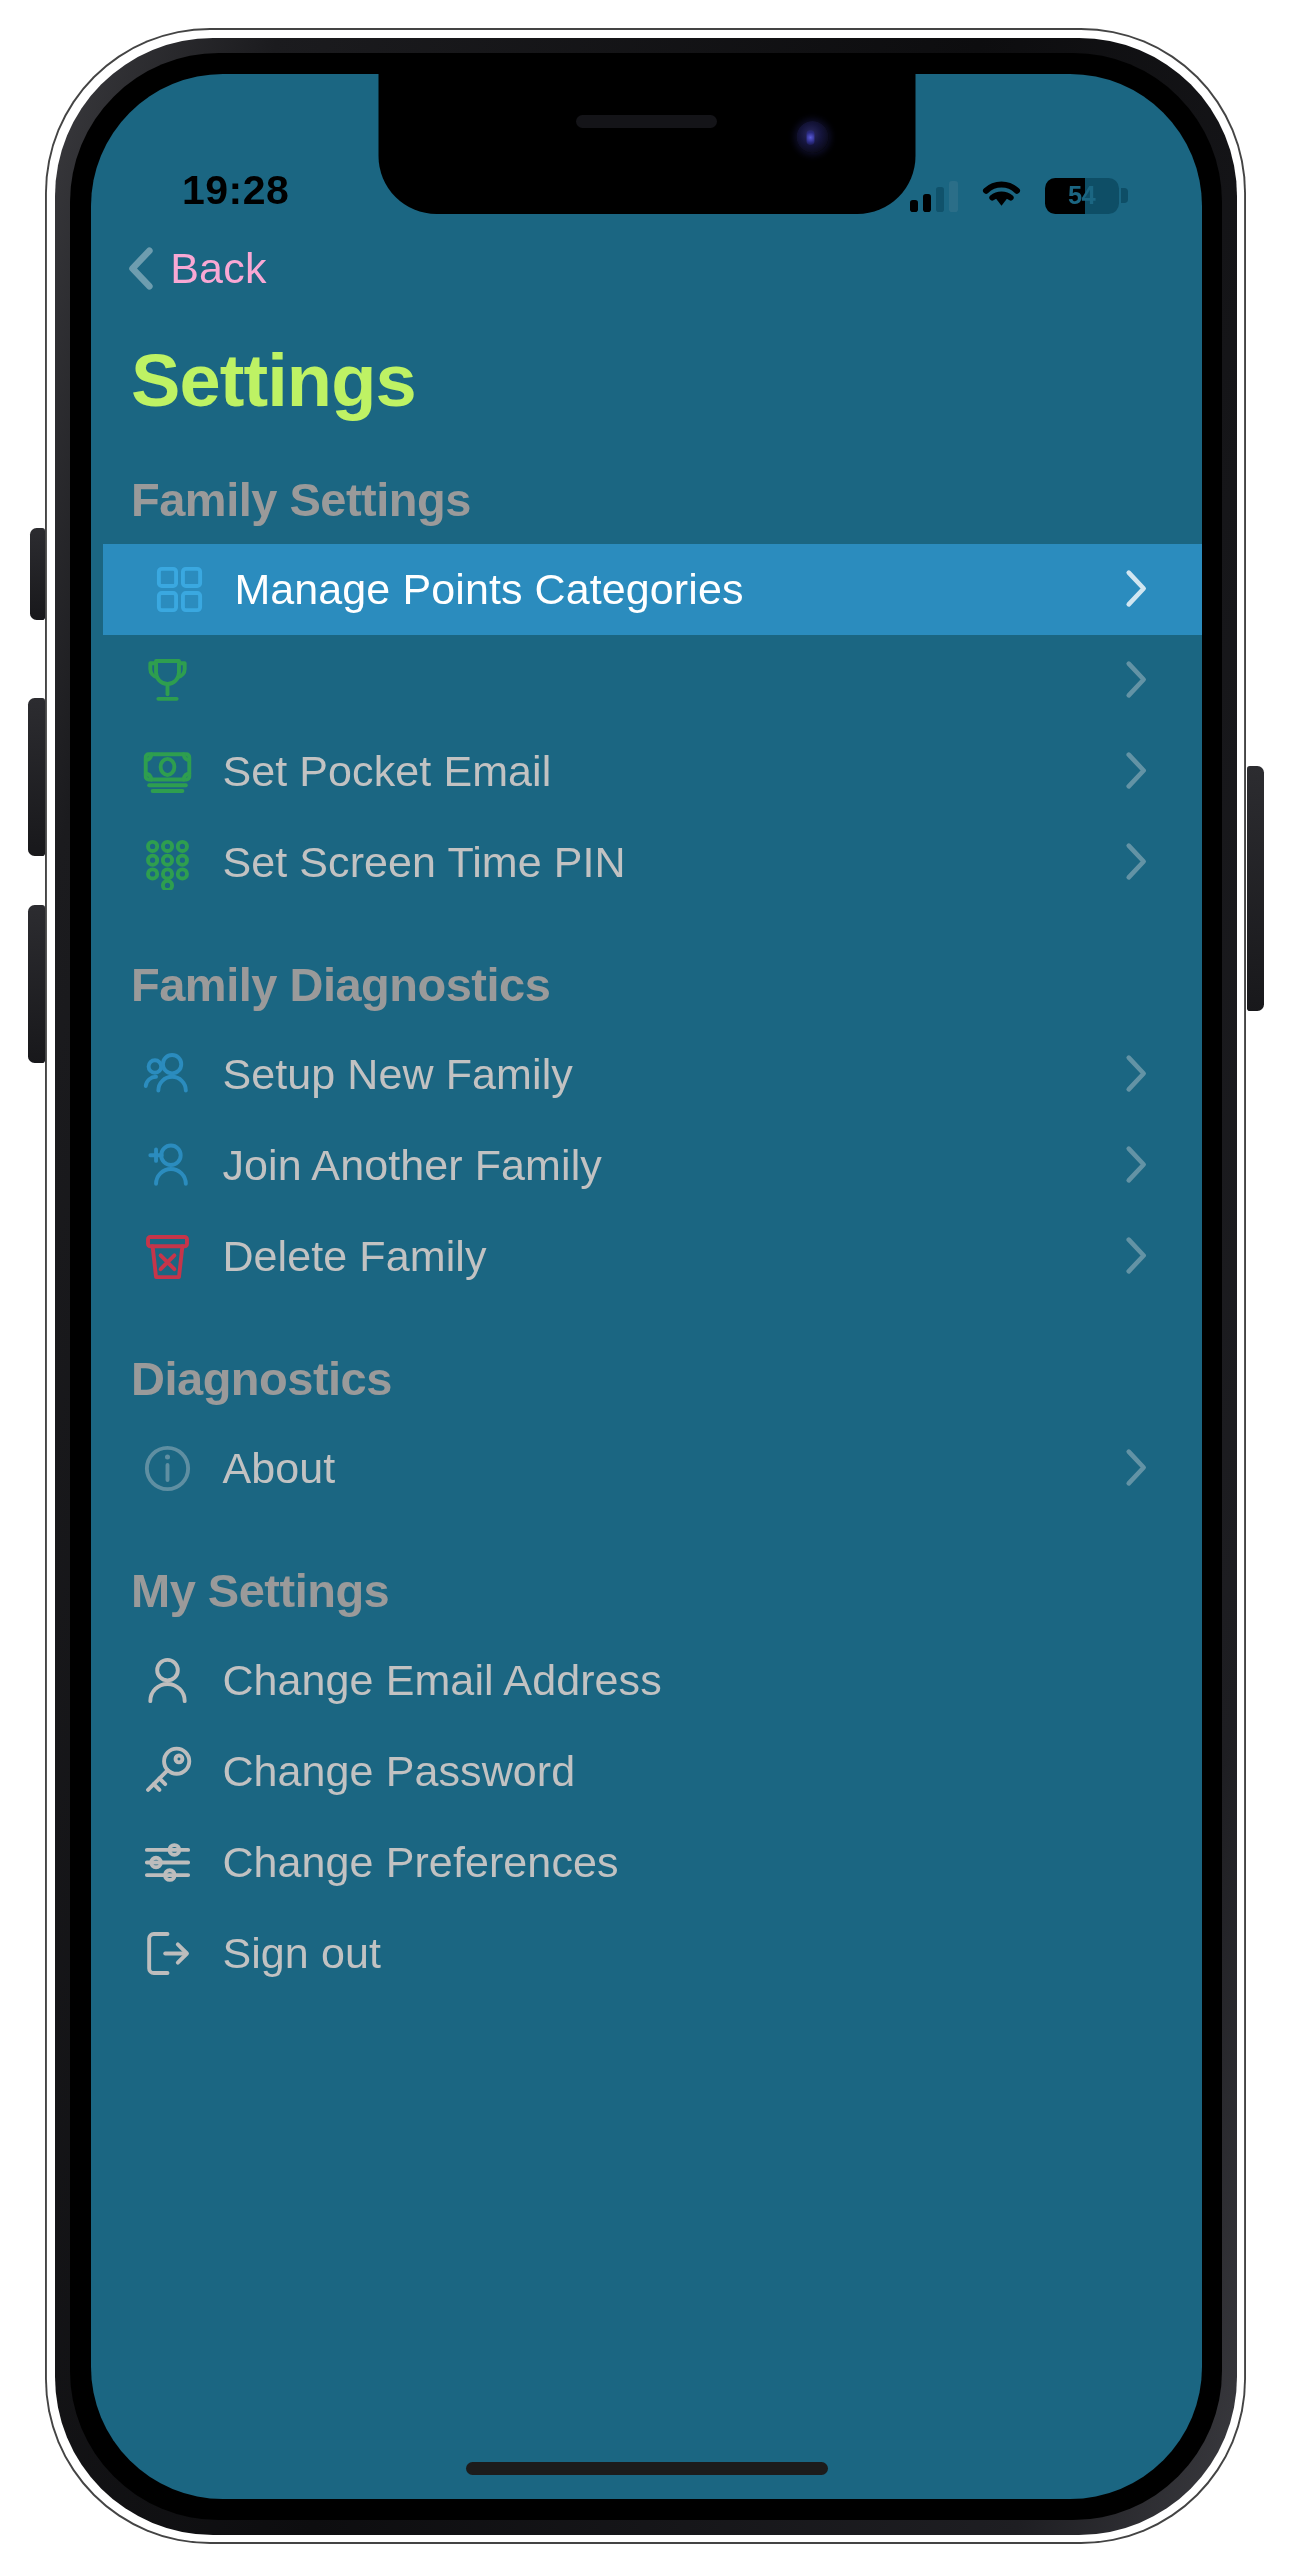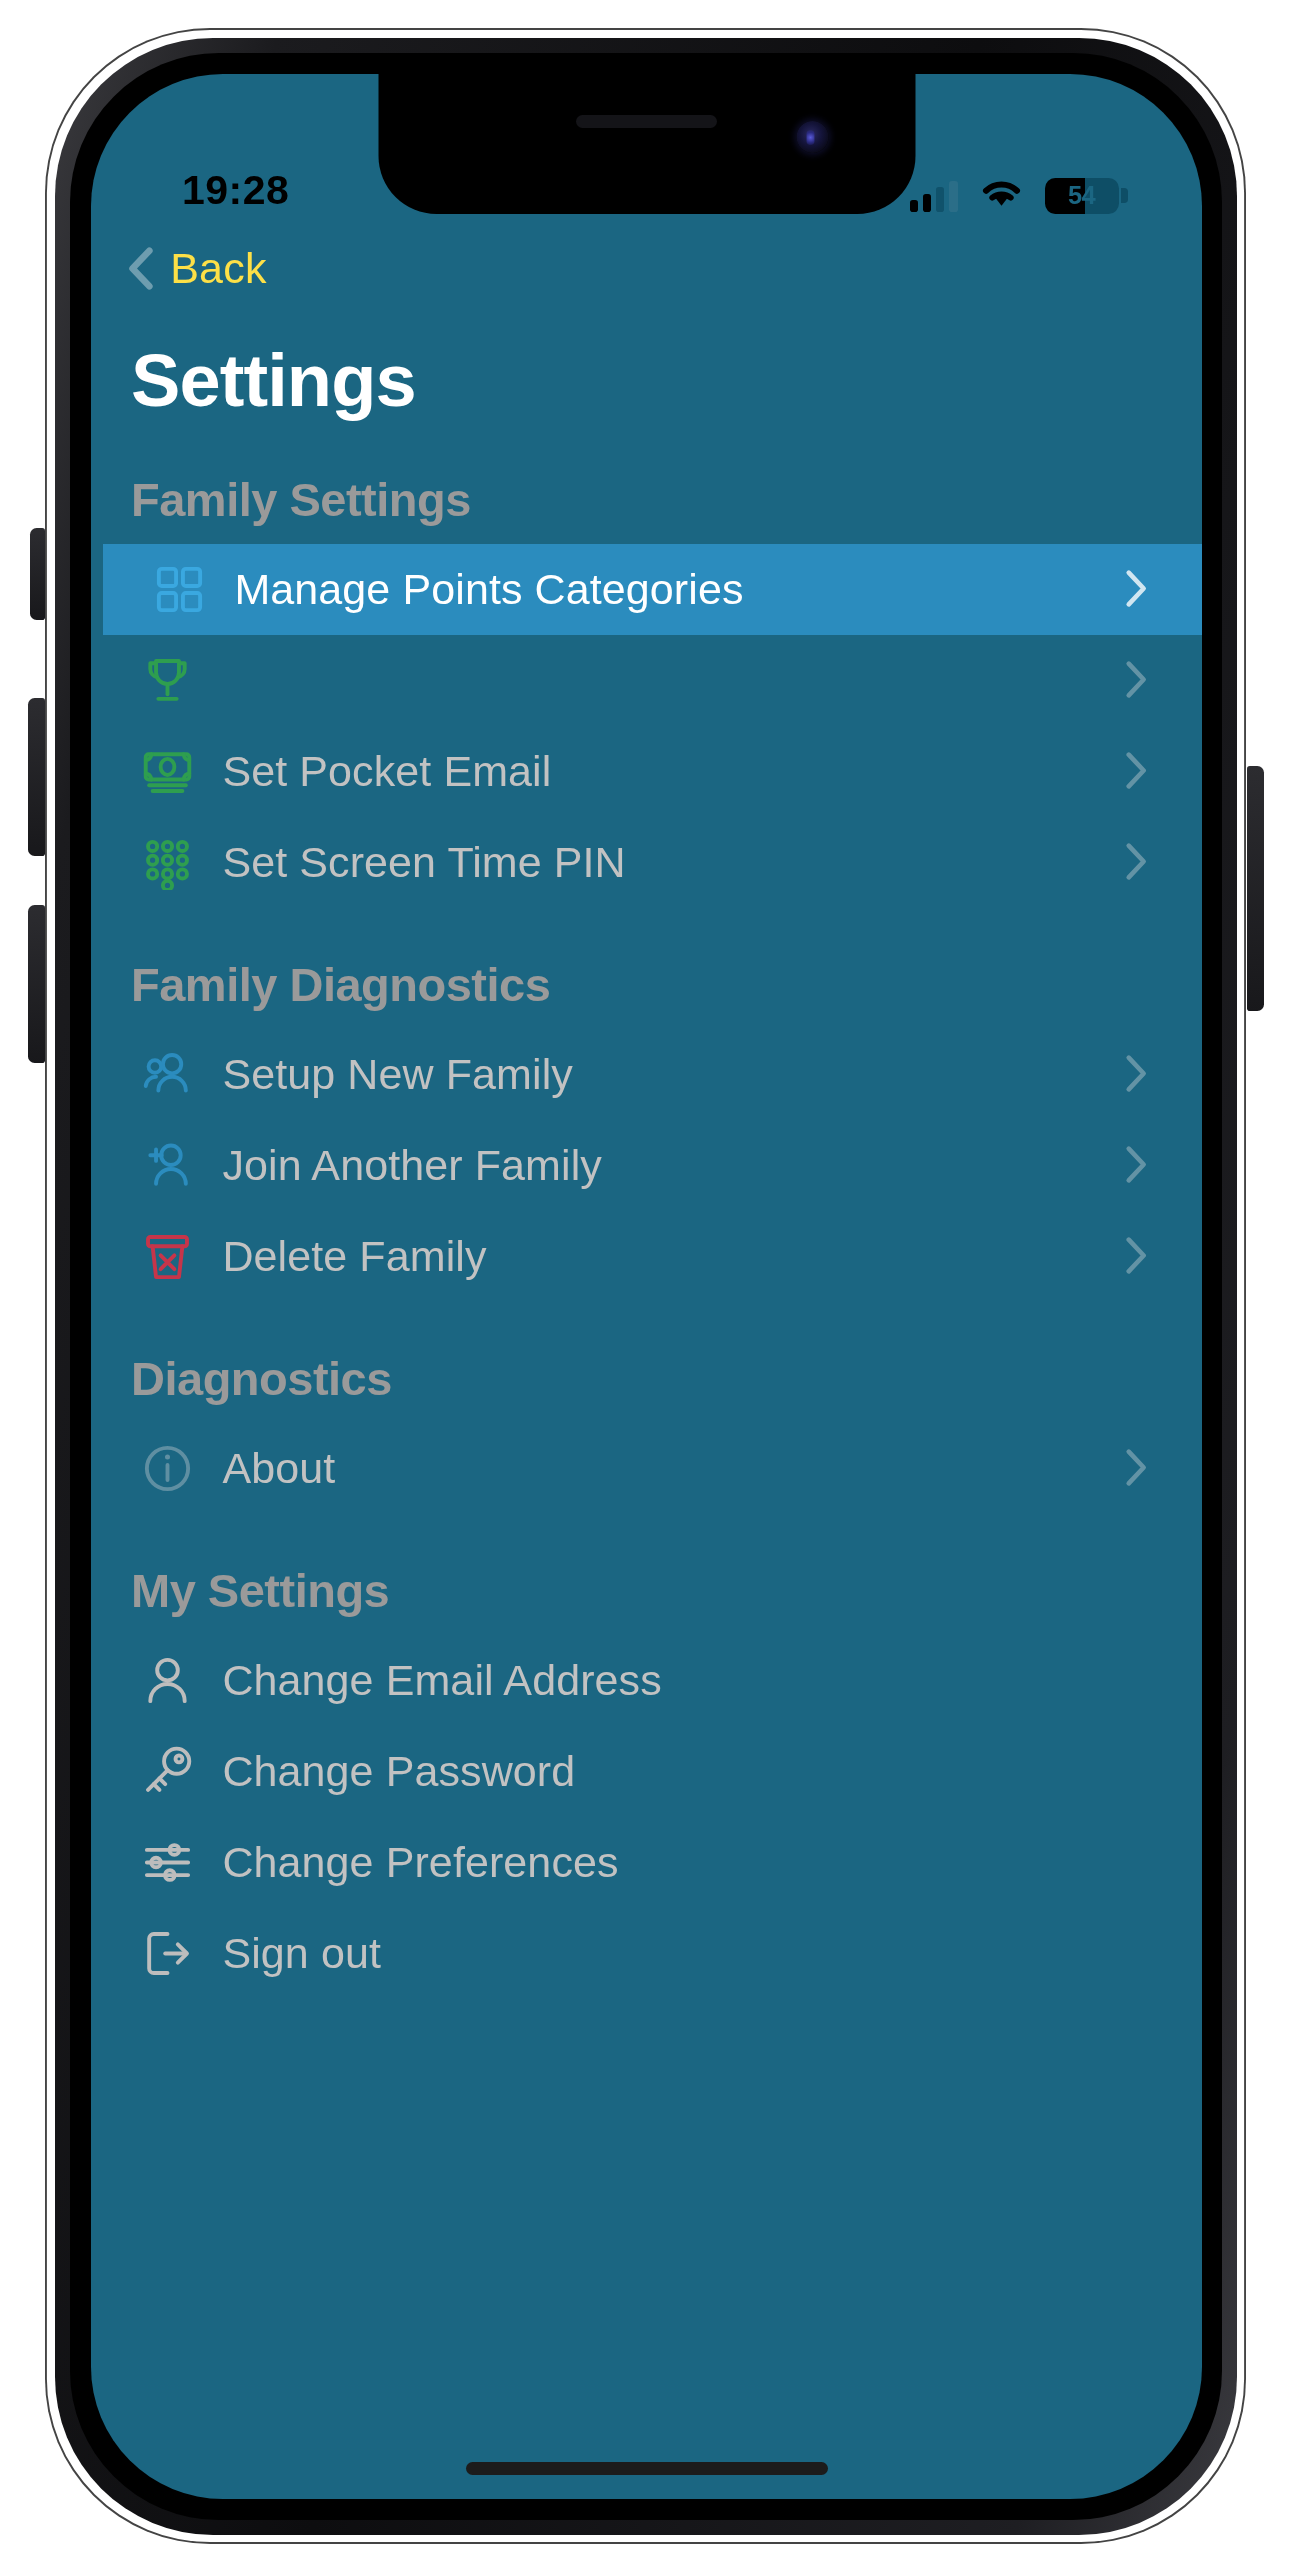--- a/index.html
+++ b/index.html
@@ -202,29 +202,29 @@
     display: flex;
     align-items: center;
     gap: 13.2px;
     padding: 30px 0 0 32px;
     width: max-content;
     cursor: pointer;
   }
   .back-chevron { width: 34px; height: 45px; display: block; }
   .back-label {
     font-size: 43px;
-    color: #fde047;
+    color: #f9a8d4;
     letter-spacing: 0.2px;
   }
 
   .page-title {
     padding: 45px 0 0 40px;
     font-size: 74px;
     font-weight: bold;
-    color: #ffffff;
+    color: #bef264;
     letter-spacing: -0.9px;
   }
 
   .section-header {
     padding: 49px 0 17px 40px;
     font-size: 47px;
     font-weight: bold;
     color: #9a9a9a;
     letter-spacing: -0.5px;
   }

